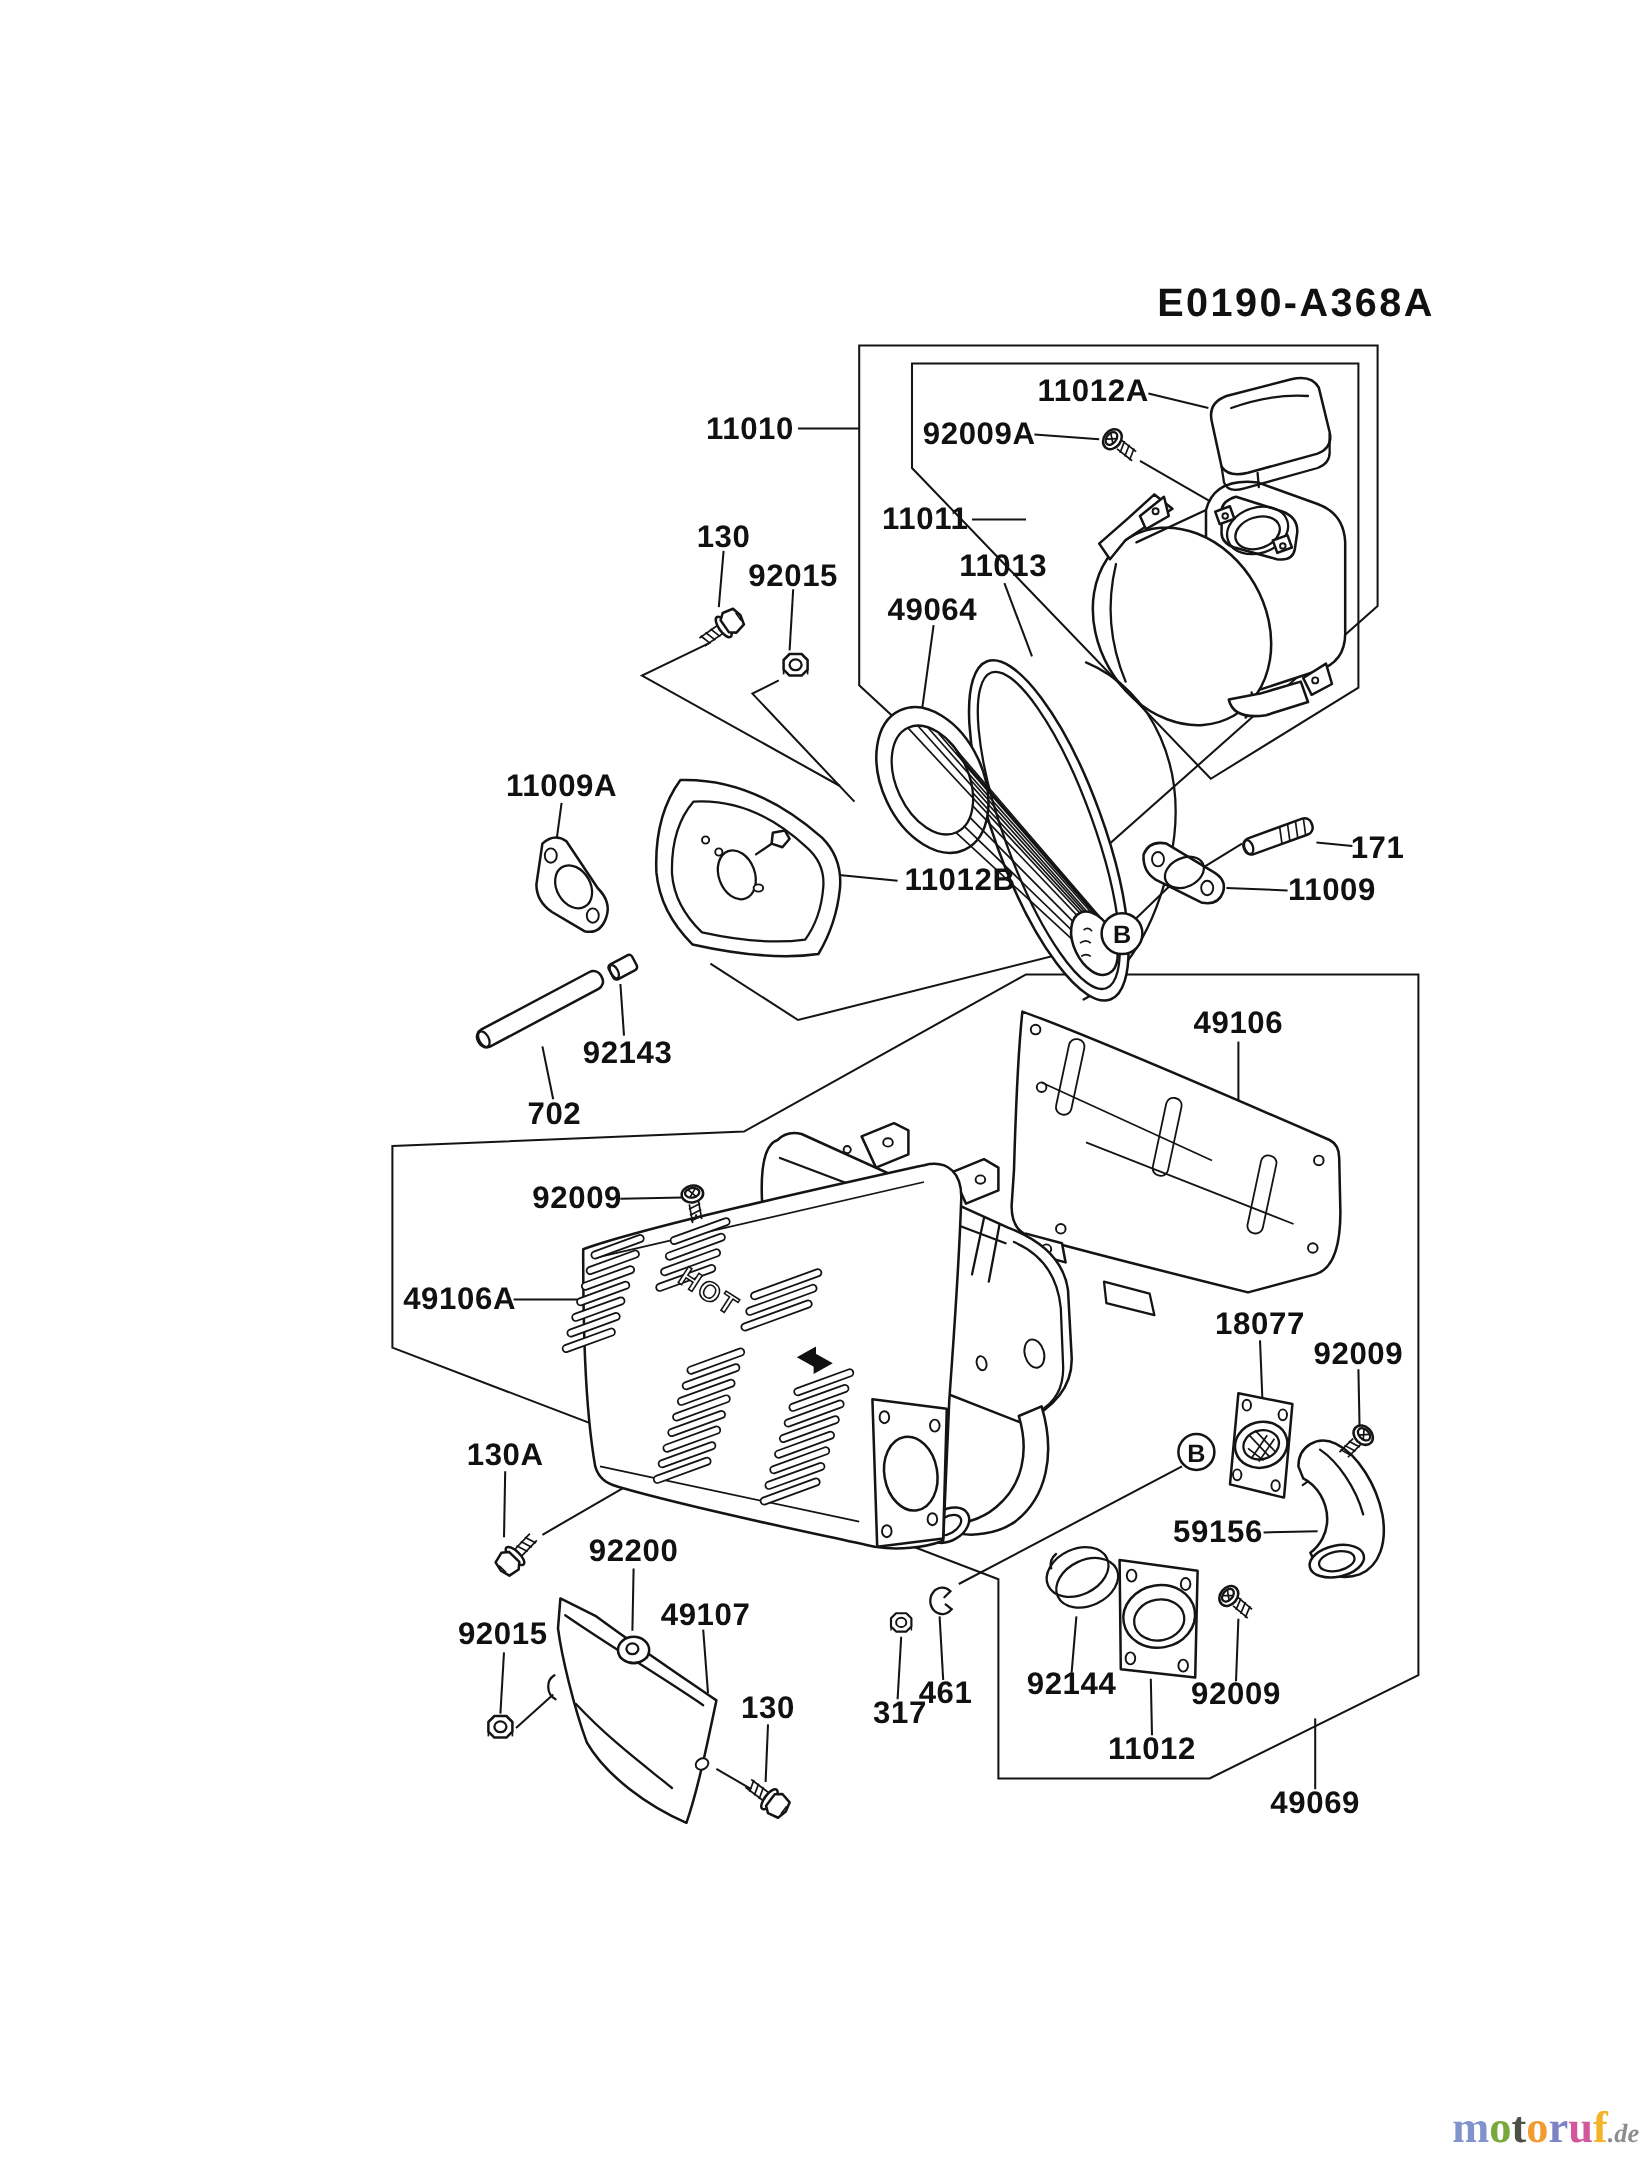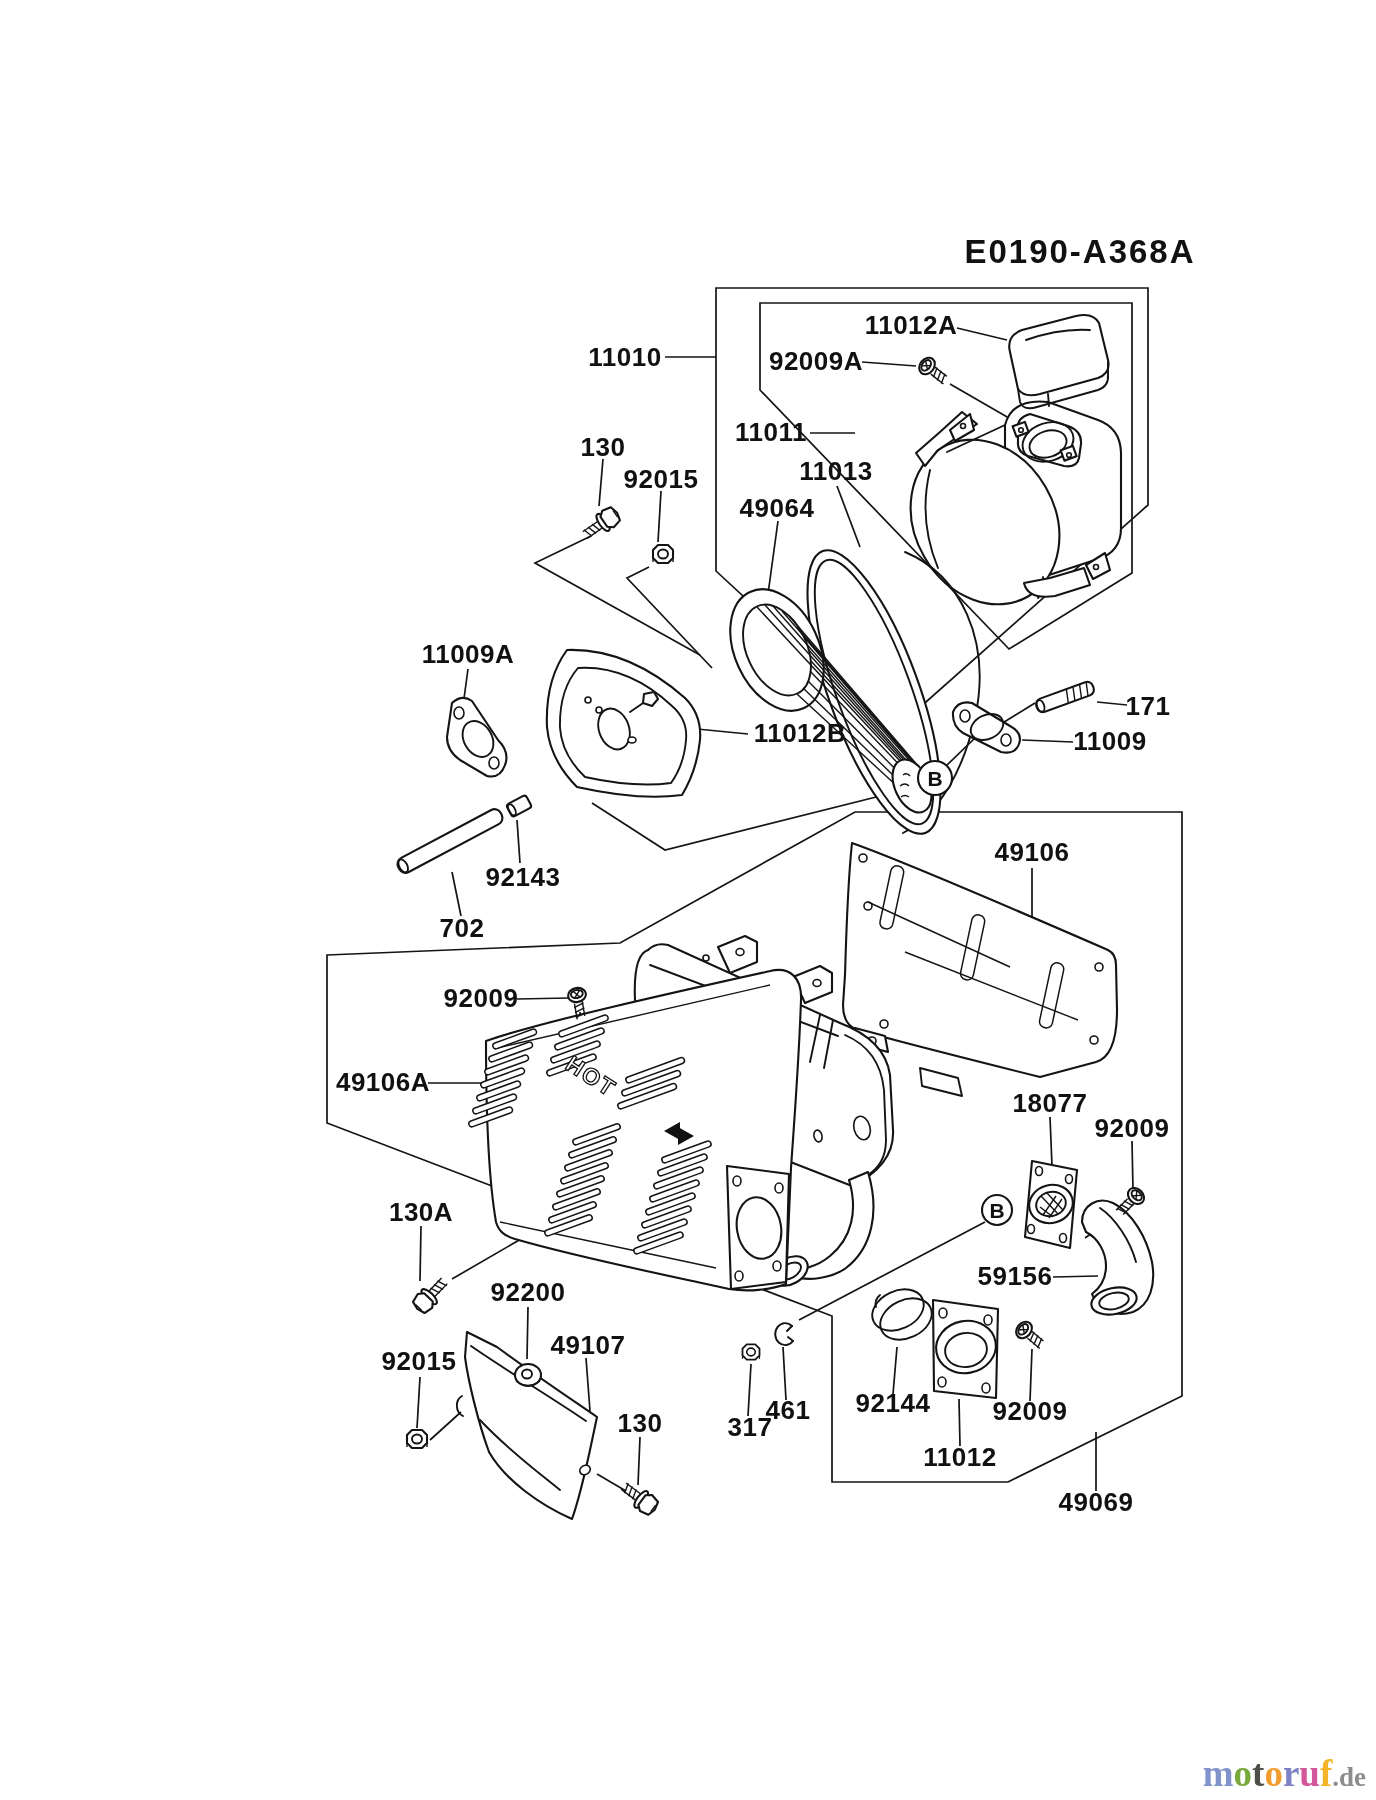--- a/index.html
+++ b/index.html
@@ -6,21 +6,21 @@
   .page{position:relative;width:1376px;height:1800px;background:#ffffff;overflow:hidden;
         font-family:"Liberation Sans", sans-serif;}
   svg{position:absolute;left:0;top:0;}
   svg text{font-family:"Liberation Sans", sans-serif;font-weight:bold;fill:#111;}
   .lbl{font-size:26px;letter-spacing:0.5px;}
   .ttl{font-size:33px;letter-spacing:2px;}
   .bmark{font-size:21px;}
   .hot{font-size:23px;letter-spacing:2px;fill:#fff;stroke:#111;stroke-width:1.3px;}
   .wm{position:absolute;right:10px;bottom:8px;font-family:"Liberation Serif", serif;
       font-weight:bold;font-size:37px;line-height:1;white-space:nowrap;}
-  .wm .suffix{font-size:27px;}
+  .wm .suffix{font-size:22px;font-style:italic;}
   
   .box{fill:none;stroke:#141414;stroke-width:1.7;}
   .ld{stroke:#141414;stroke-width:1.7;fill:none;}
   .pt{fill:#ffffff;stroke:#141414;stroke-width:2.1;stroke-linejoin:round;stroke-linecap:round;}
   .pn{fill:none;stroke:#141414;stroke-width:1.9;stroke-linejoin:round;stroke-linecap:round;}
   .th{fill:none;stroke:#141414;stroke-width:1.4;}
   .hole{fill:#ffffff;stroke:#141414;stroke-width:1.6;}
   .slat{fill:#ffffff;stroke:#141414;stroke-width:1.5;}
   .dark{fill:#111;stroke:none;}
 </style>

